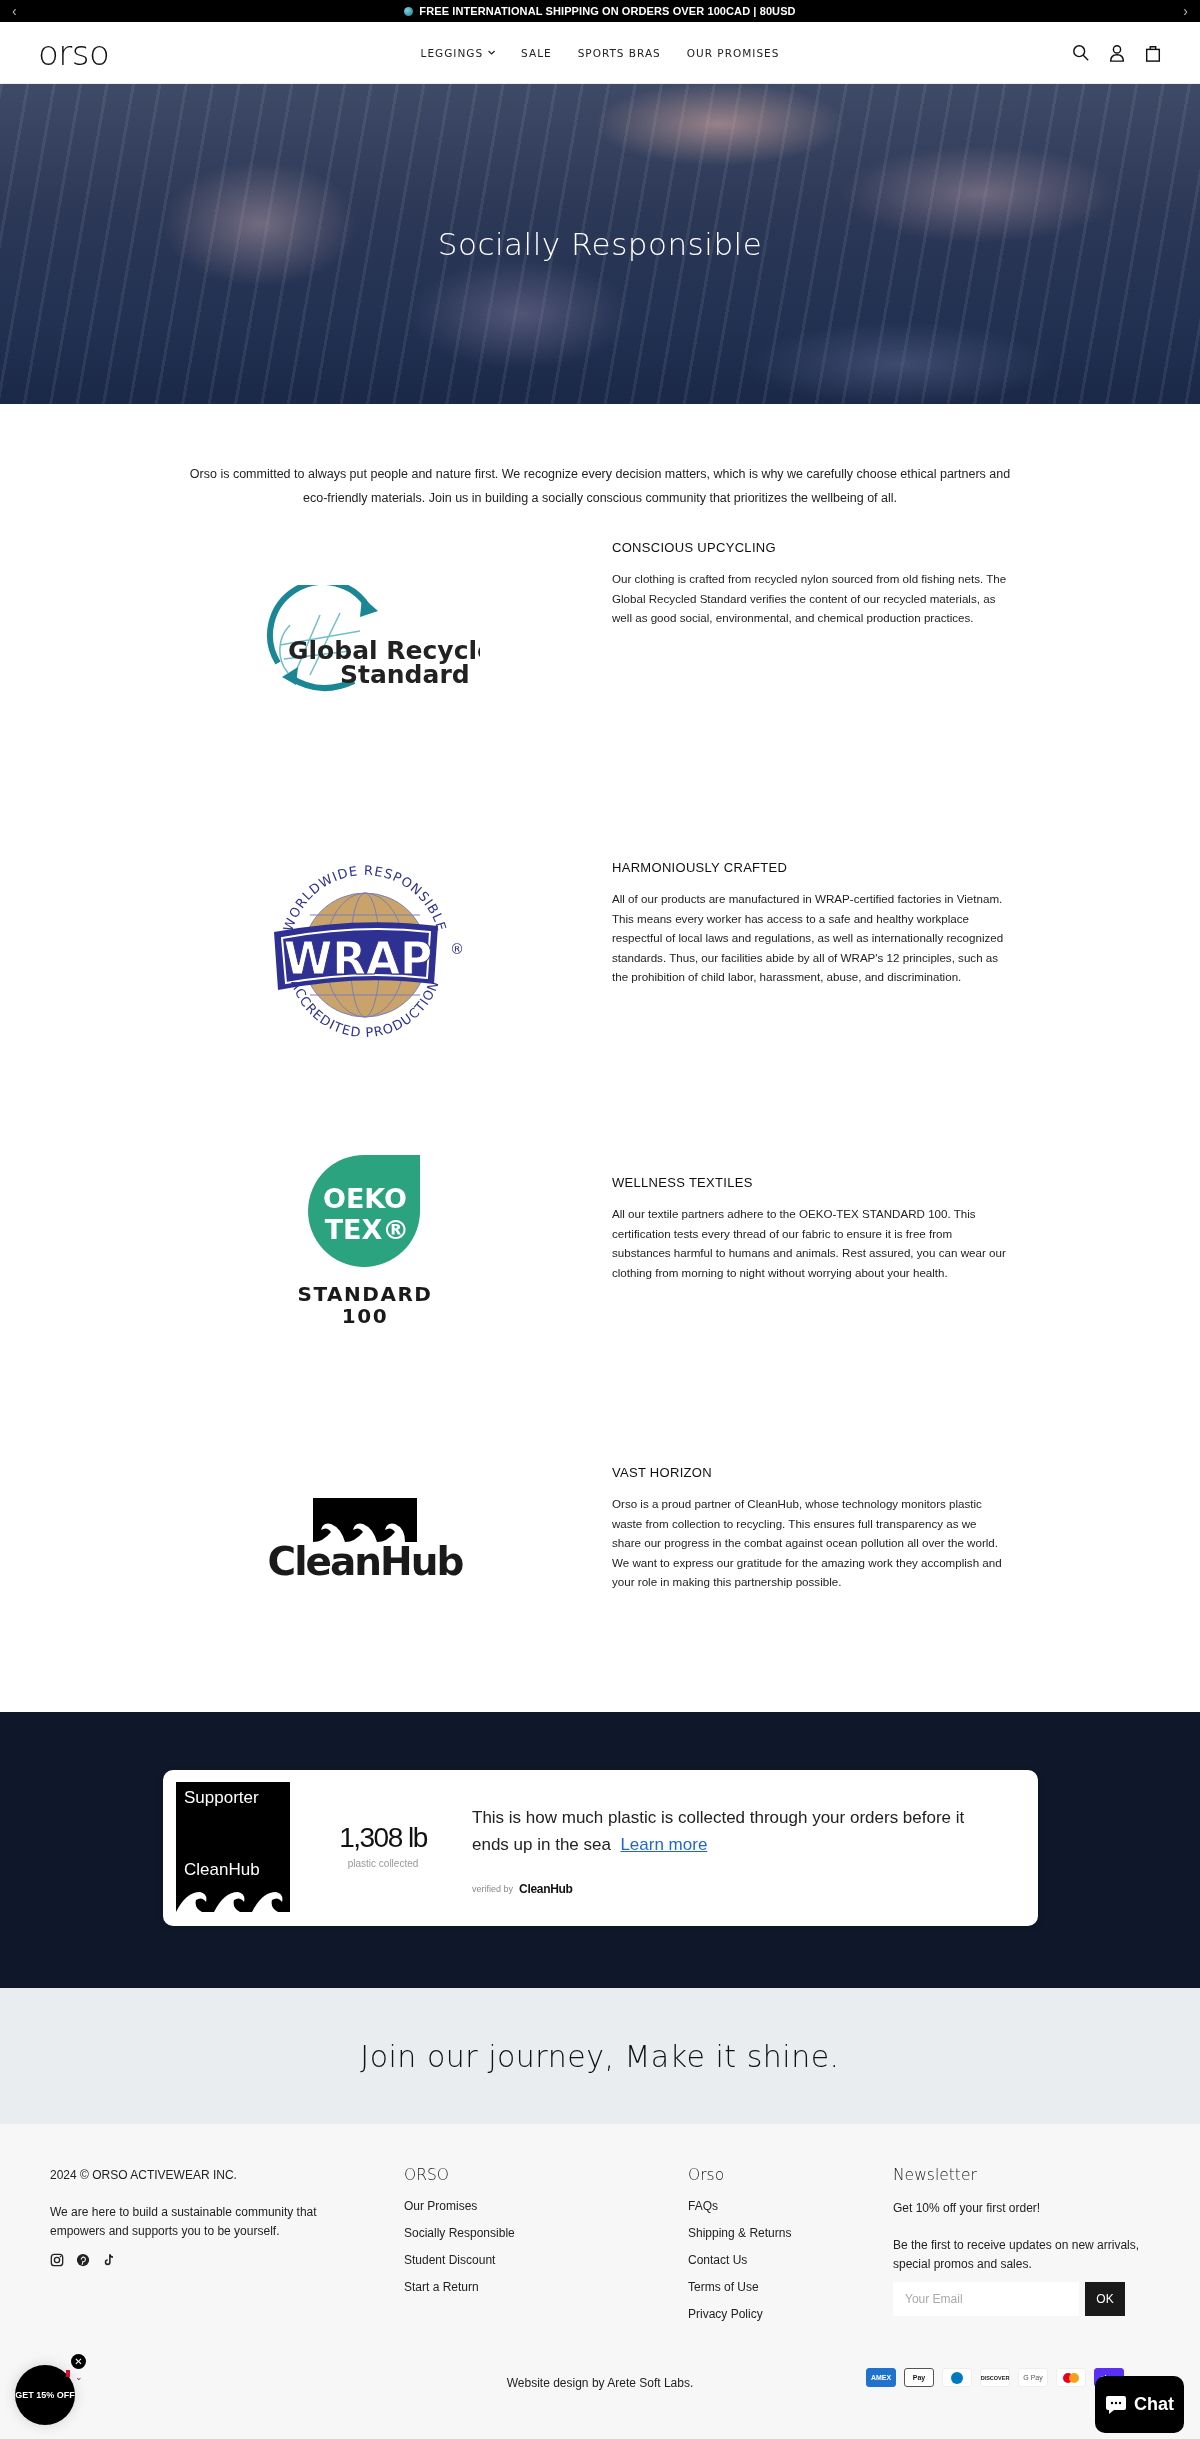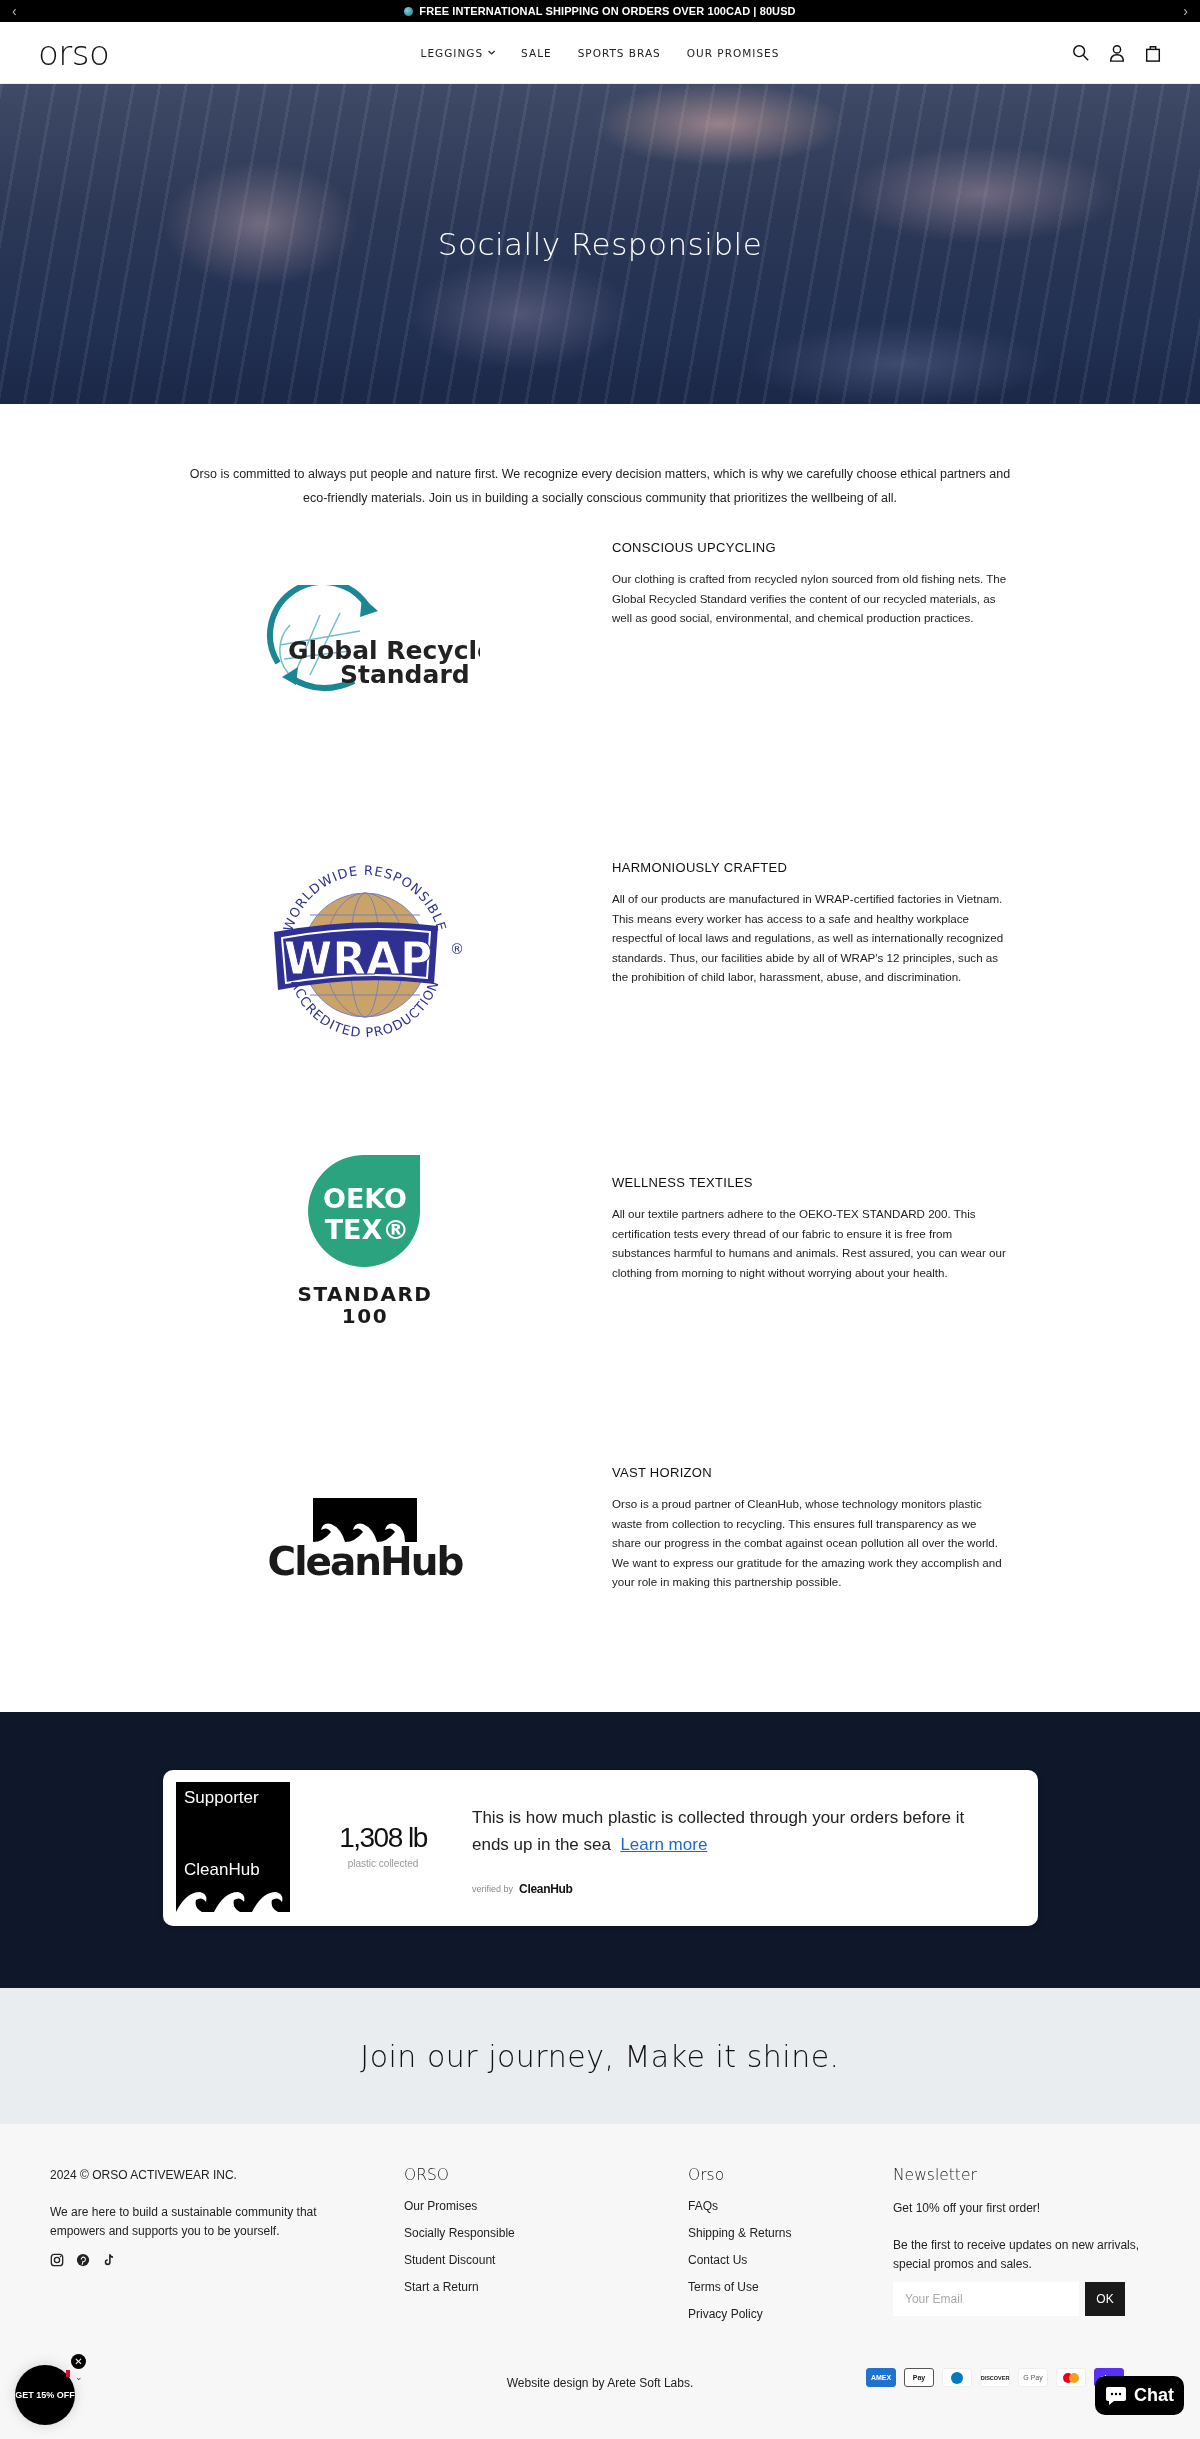--- a/index.html
+++ b/index.html
@@ -57,21 +57,21 @@
 .email-row input{width:186px;height:34px;border:none;background:#fff;padding:0 12px;font-size:12px;color:#222;font-family:"Liberation Sans",sans-serif}
 .email-row input::placeholder{color:#aaa}
 .email-row button{width:40px;height:34px;background:#1a1a1a;color:#fff;border:none;font-size:12px;cursor:pointer}
 .credit{position:absolute;top:2376px;left:0;right:0;text-align:center;font-size:12px;color:#222}
 .payments{position:absolute;top:2368px;left:866px;display:flex;gap:8px}
 .pay{width:30px;height:19px;border-radius:3px;background:#fff;font-size:7px;display:flex;align-items:center;justify-content:center;font-weight:bold;border:1px solid #eee}
 .promo{position:absolute;left:15px;top:2365px;width:60px;height:60px;border-radius:50%;background:#000;color:#fff;font-size:9px;font-weight:bold;display:flex;align-items:center;justify-content:center;box-shadow:0 0 14px rgba(0,0,0,.15);cursor:pointer}
 .promo-close{position:absolute;left:71px;top:2354px;width:15px;height:15px;border-radius:50%;background:#000;color:#fff;font-size:10px;display:flex;align-items:center;justify-content:center;cursor:pointer}
 .promo-chev{position:absolute;left:75px;top:2372px;font-size:9px;color:#444;cursor:pointer}
 .promo-dot{position:absolute;left:66px;top:2370px;width:4px;height:7px;background:#d0102a}
-.chat{position:absolute;left:1095px;top:2376px;width:89px;height:39px;background:#000;color:#fff;border-radius:10px;display:flex;align-items:center;justify-content:center;gap:7px;font-size:18px;font-weight:bold;cursor:pointer}
+.chat{position:absolute;left:1095px;top:2376px;width:89px;height:57px;background:#000;color:#fff;border-radius:10px;display:flex;align-items:center;justify-content:center;gap:7px;font-size:18px;font-weight:bold;cursor:pointer}
 </style>
 </head>
 <body>
 
 <div class="announce">
   <span class="arrow">‹</span>
   <span class="msg">
     <span class="globe"></span>
     <span>FREE INTERNATIONAL SHIPPING ON ORDERS OVER 100CAD | 80USD</span>
   </span>
@@ -166,21 +166,21 @@
       <text x="60" y="55" text-anchor="middle" font-family="DejaVu Sans,sans-serif" font-size="27" font-weight="bold" fill="#fff">OEKO</text>
       <text x="62" y="86" text-anchor="middle" font-family="DejaVu Sans,sans-serif" font-size="27" font-weight="bold" fill="#fff">TEX®</text>
     </svg>
     <div style="font-family:'DejaVu Sans',sans-serif;font-weight:bold;font-size:20px;letter-spacing:1.5px;text-align:center;line-height:22px;margin-top:10px">
       <div>STANDARD</div>
         <div>100</div>
     </div>
   </div>
   <div class="text" style="top:25px">
     <h3>WELLNESS TEXTILES</h3>
-    <p>All our textile partners adhere to the OEKO-TEX STANDARD 200. This certification tests every thread of our fabric to ensure it is free from substances harmful to humans and animals. Rest assured, you can wear our clothing from morning to night without worrying about your health.</p>
+    <p>All our textile partners adhere to the OEKO-TEX STANDARD 100. This certification tests every thread of our fabric to ensure it is free from substances harmful to humans and animals. Rest assured, you can wear our clothing from morning to night without worrying about your health.</p>
   </div>
 </div>
 
 <div class="feature" style="top:1455px">
   <div class="logo-box" style="top:30px;height:110px;flex-direction:column">
     <svg width="104" height="44" viewBox="0 0 104 44">
       <path d="M0 0H104V44H92 Q92 30 82 26 Q74 24 72 32 Q78 28 82 34 Q74 44 64 44 Q60 30 50 26 Q42 24 40 32 Q46 28 50 34 Q42 44 32 44 Q28 30 18 26 Q10 24 8 32 Q14 28 18 34 Q10 44 0 44Z" fill="#000"></path>
     </svg>
     <div style="font-family:'DejaVu Sans',sans-serif;font-weight:bold;font-size:39px;letter-spacing:-2px;line-height:40px">CleanHub</div>
   </div>

